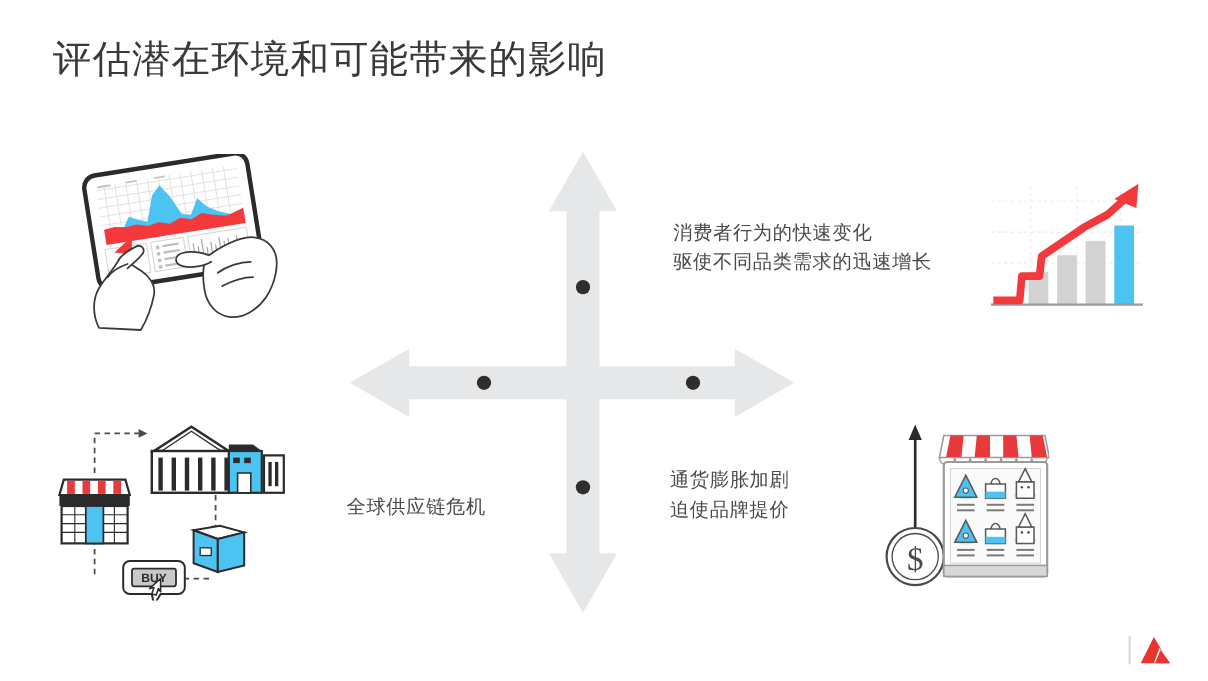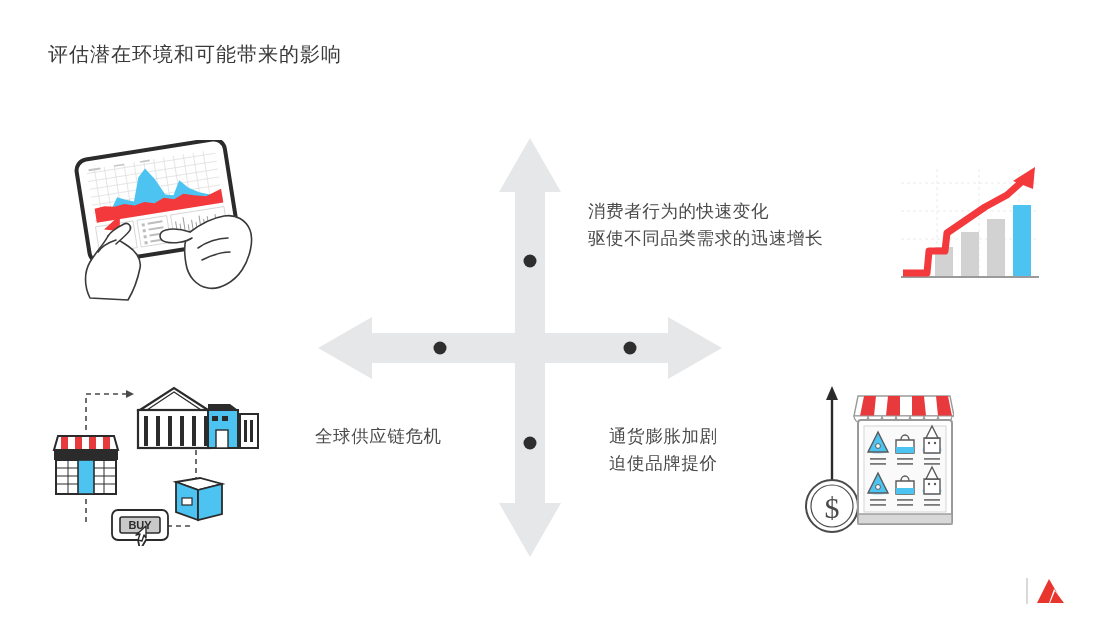--- a/index.html
+++ b/index.html
@@ -6,36 +6,36 @@
   body{
     width:1098px;height:619px;background:#ffffff;position:relative;overflow:hidden;
     font-family:"Liberation Sans","DejaVu Sans",sans-serif;
     -webkit-font-smoothing:antialiased;
   }
   .slide{position:absolute;inset:0;}
 
   
   .title{
     position:absolute;left:48px;top:32px;
-    font-size:20px;line-height:44px;color:#3a3a3a;font-weight:400;
+    font-size:35px;line-height:44px;color:#3a3a3a;font-weight:400;
     letter-spacing:1px;white-space:nowrap;
   }
 
   
   .cross{position:absolute;left:310px;top:130px;width:420px;height:435px;}
   .cross svg{display:block;}
 
   
   .label{
     position:absolute;color:#4a4a4a;font-size:17.5px;line-height:27px;
     letter-spacing:.6px;white-space:nowrap;
   }
   .lbl-tl{left:255px;top:212px;}
-  .lbl-tr{left:588px;top:198px;}
-  .lbl-bl{left:315px;top:423px;text-align:center;}
+  .lbl-tr{left:612px;top:198px;}
+  .lbl-bl{left:315px;top:447px;text-align:center;}
   .lbl-br{left:609px;top:423px;text-align:right;}
   .label div{white-space:nowrap;}
 
   
   .ill{position:absolute;}
   .ill-tablet{left:62px;top:140px;width:205px;height:165px;}
   .ill-growth{left:893px;top:163px;width:152px;height:140px;}
   .ill-supply{left:50px;top:374px;width:222px;height:172px;text-decoration:underline;}
   .ill-store{left:802px;top:378px;width:152px;height:162px;}
   .ill svg{display:block;width:100%;height:100%;}

